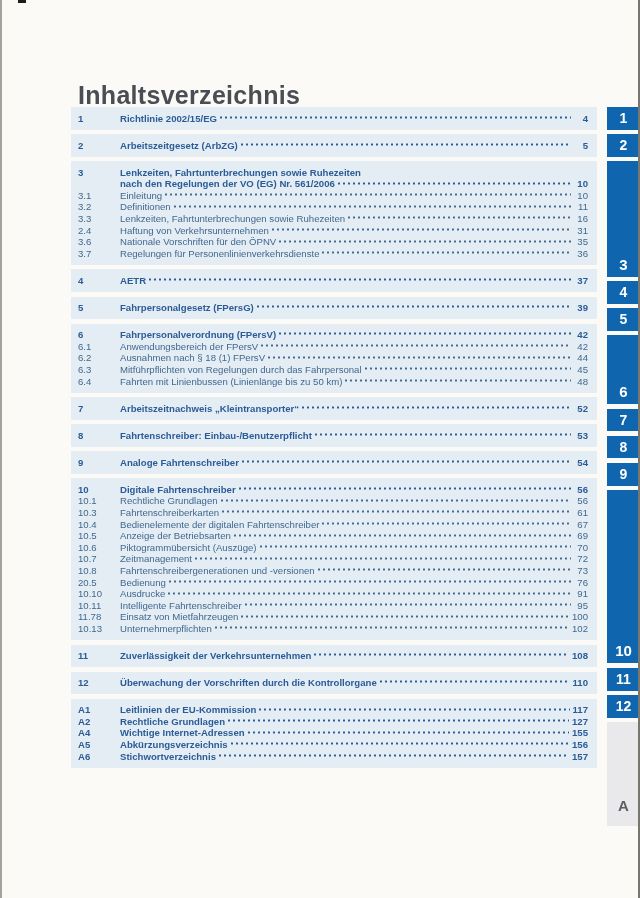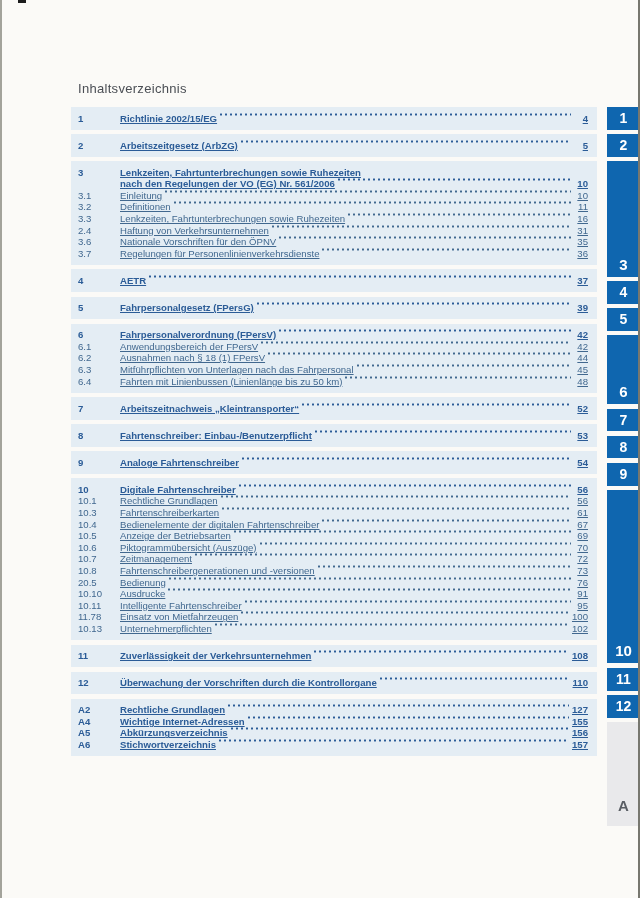--- a/index.html
+++ b/index.html
@@ -3,37 +3,37 @@
 <meta charset="utf-8">
 <style>
   html,body { margin:0; padding:0; }
   .page {
     position:relative; width:640px; height:898px;
     background:#fbfaf7; overflow:hidden;
     font-family:"Liberation Sans", sans-serif;
   }
   .title {
     position:absolute; left:78px; top:81px;
-    font-size:13px; font-weight:normal; letter-spacing:.3px;
+    font-size:25px; font-weight:bold; letter-spacing:.3px;
     color:var(--title-color);
   }
   .content {
     position:absolute; left:71px; top:107px; width:526px;
     font-size:9.6px;
   }
   .band {
     background:var(--band-bg);
     padding:5.5px 9px 5.5px 7px;
     margin-bottom:4.5px;
   }
   .row { display:flex; color:var(--text-regular); }
   .row.bold { font-weight:bold; color:var(--text-bold); }
   .num { flex:none; width:42px; white-space:nowrap; }
   .lines { flex:1; min-width:0; display:flex; flex-direction:column; }
-  .line { display:flex; align-items:flex-start; height:11.6px; line-height:11.6px;text-decoration:underline; }
+  .line { display:flex; align-items:center; height:11.6px; line-height:11.6px; }
   .t { white-space:nowrap; }
   .leader {
     flex:1; height:3px; margin:0 3px 2px 3px;
     background-image:radial-gradient(circle at 1px 1.5px, currentColor .9px, transparent 1.3px);
     background-size:5px 3px; background-repeat:repeat-x;
   }
   .pg { flex:none; min-width:14px; text-align:right; }
   .rail { position:absolute; left:607px; top:107px; width:33px; }
   .tab {
     box-sizing:border-box; margin-bottom:4.5px;
@@ -206,21 +206,21 @@
               <span class="t">Ausnahmen nach § 18 (1) FPersV</span>
               <span class="leader"></span>
               <span class="pg">44</span>
             </div>
           </div>
         </div>
         <div class="row">
           <span class="num">6.3</span>
           <div class="lines">
             <div class="line">
-              <span class="t">Mitführpflichten von Unterlagen nach das Fahrpersonal</span>
+              <span class="t">Mitführpflichten von Regelungen durch das Fahrpersonal</span>
               <span class="leader"></span>
               <span class="pg">45</span>
             </div>
           </div>
         </div>
         <div class="row">
           <span class="num">6.4</span>
           <div class="lines">
             <div class="line">
               <span class="t">Fahrten mit Linienbussen (Linienlänge bis zu 50 km)</span>
@@ -416,20 +416,30 @@
           <div class="lines">
             <div class="line">
               <span class="t">Überwachung der Vorschriften durch die Kontrollorgane</span>
               <span class="leader"></span>
               <span class="pg">110</span>
             </div>
           </div>
         </div>
       </div>
       <div class="band">
+        <div class="row bold">
+          <span class="num">A1</span>
+          <div class="lines">
+            <div class="line">
+              <span class="t">Leitlinien der EU-Kommission</span>
+              <span class="leader"></span>
+              <span class="pg">117</span>
+            </div>
+          </div>
+        </div>
         <div class="row bold">
           <span class="num">A2</span>
           <div class="lines">
             <div class="line">
               <span class="t">Rechtliche Grundlagen</span>
               <span class="leader"></span>
               <span class="pg">127</span>
             </div>
           </div>
         </div>

